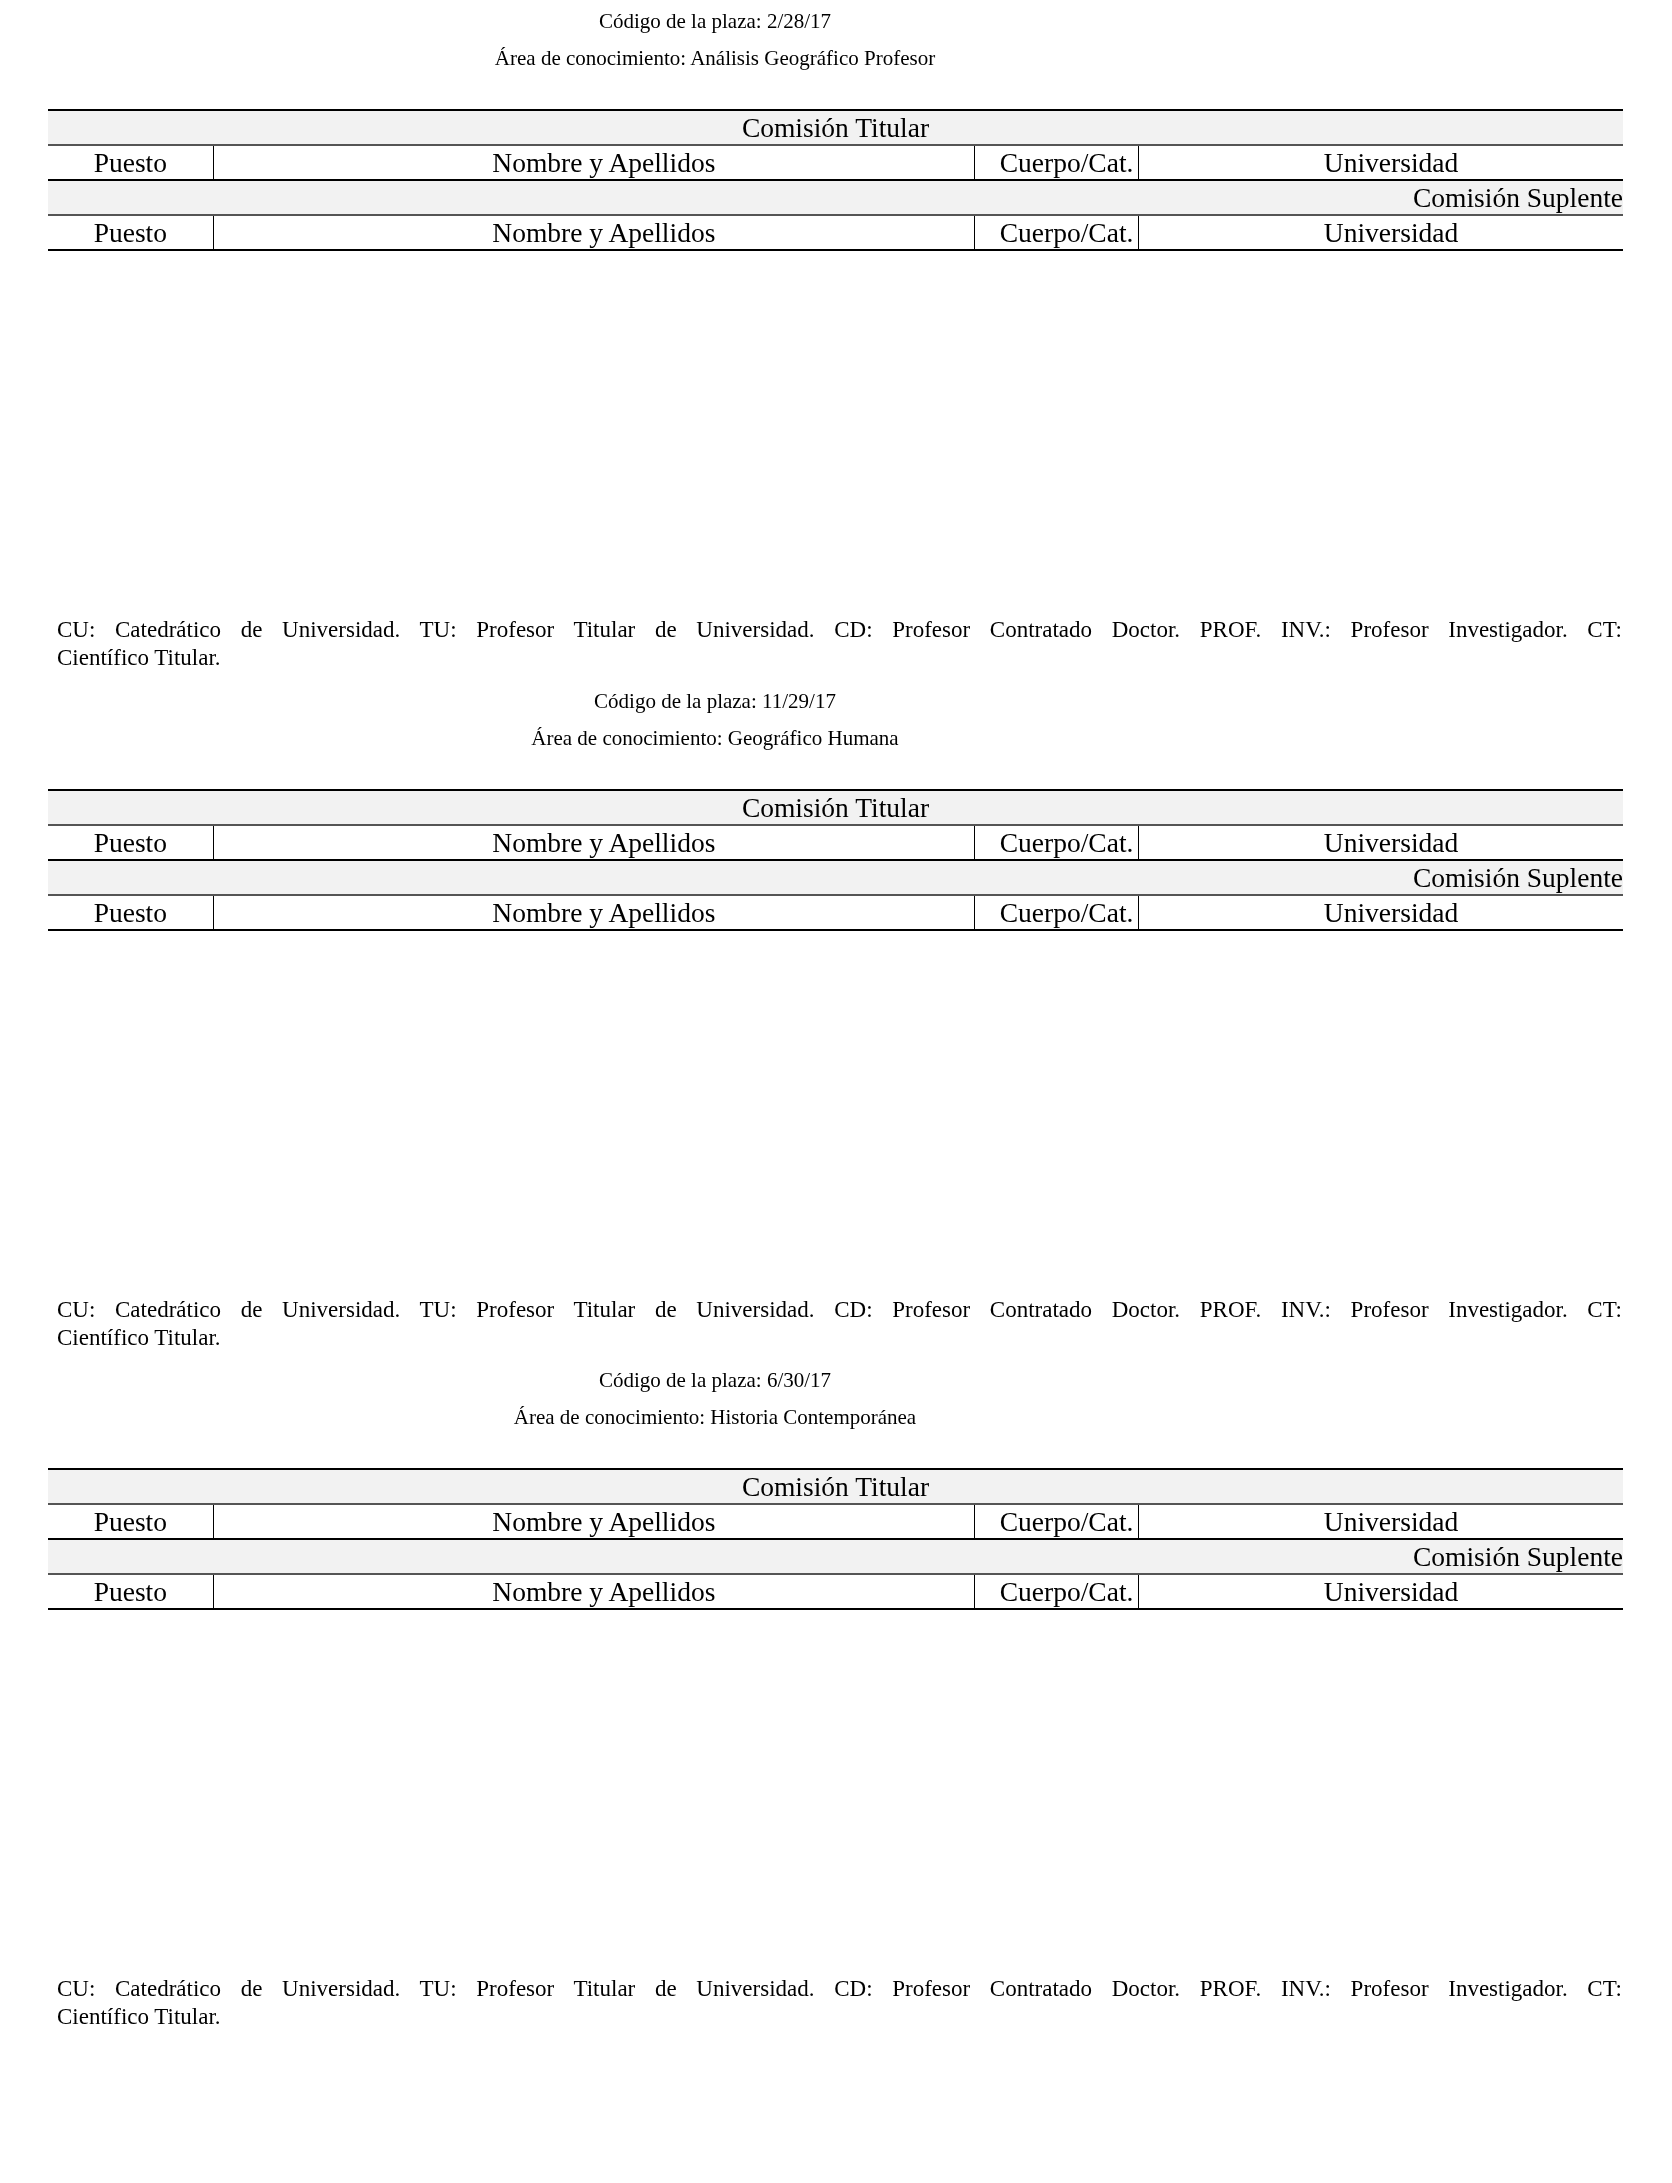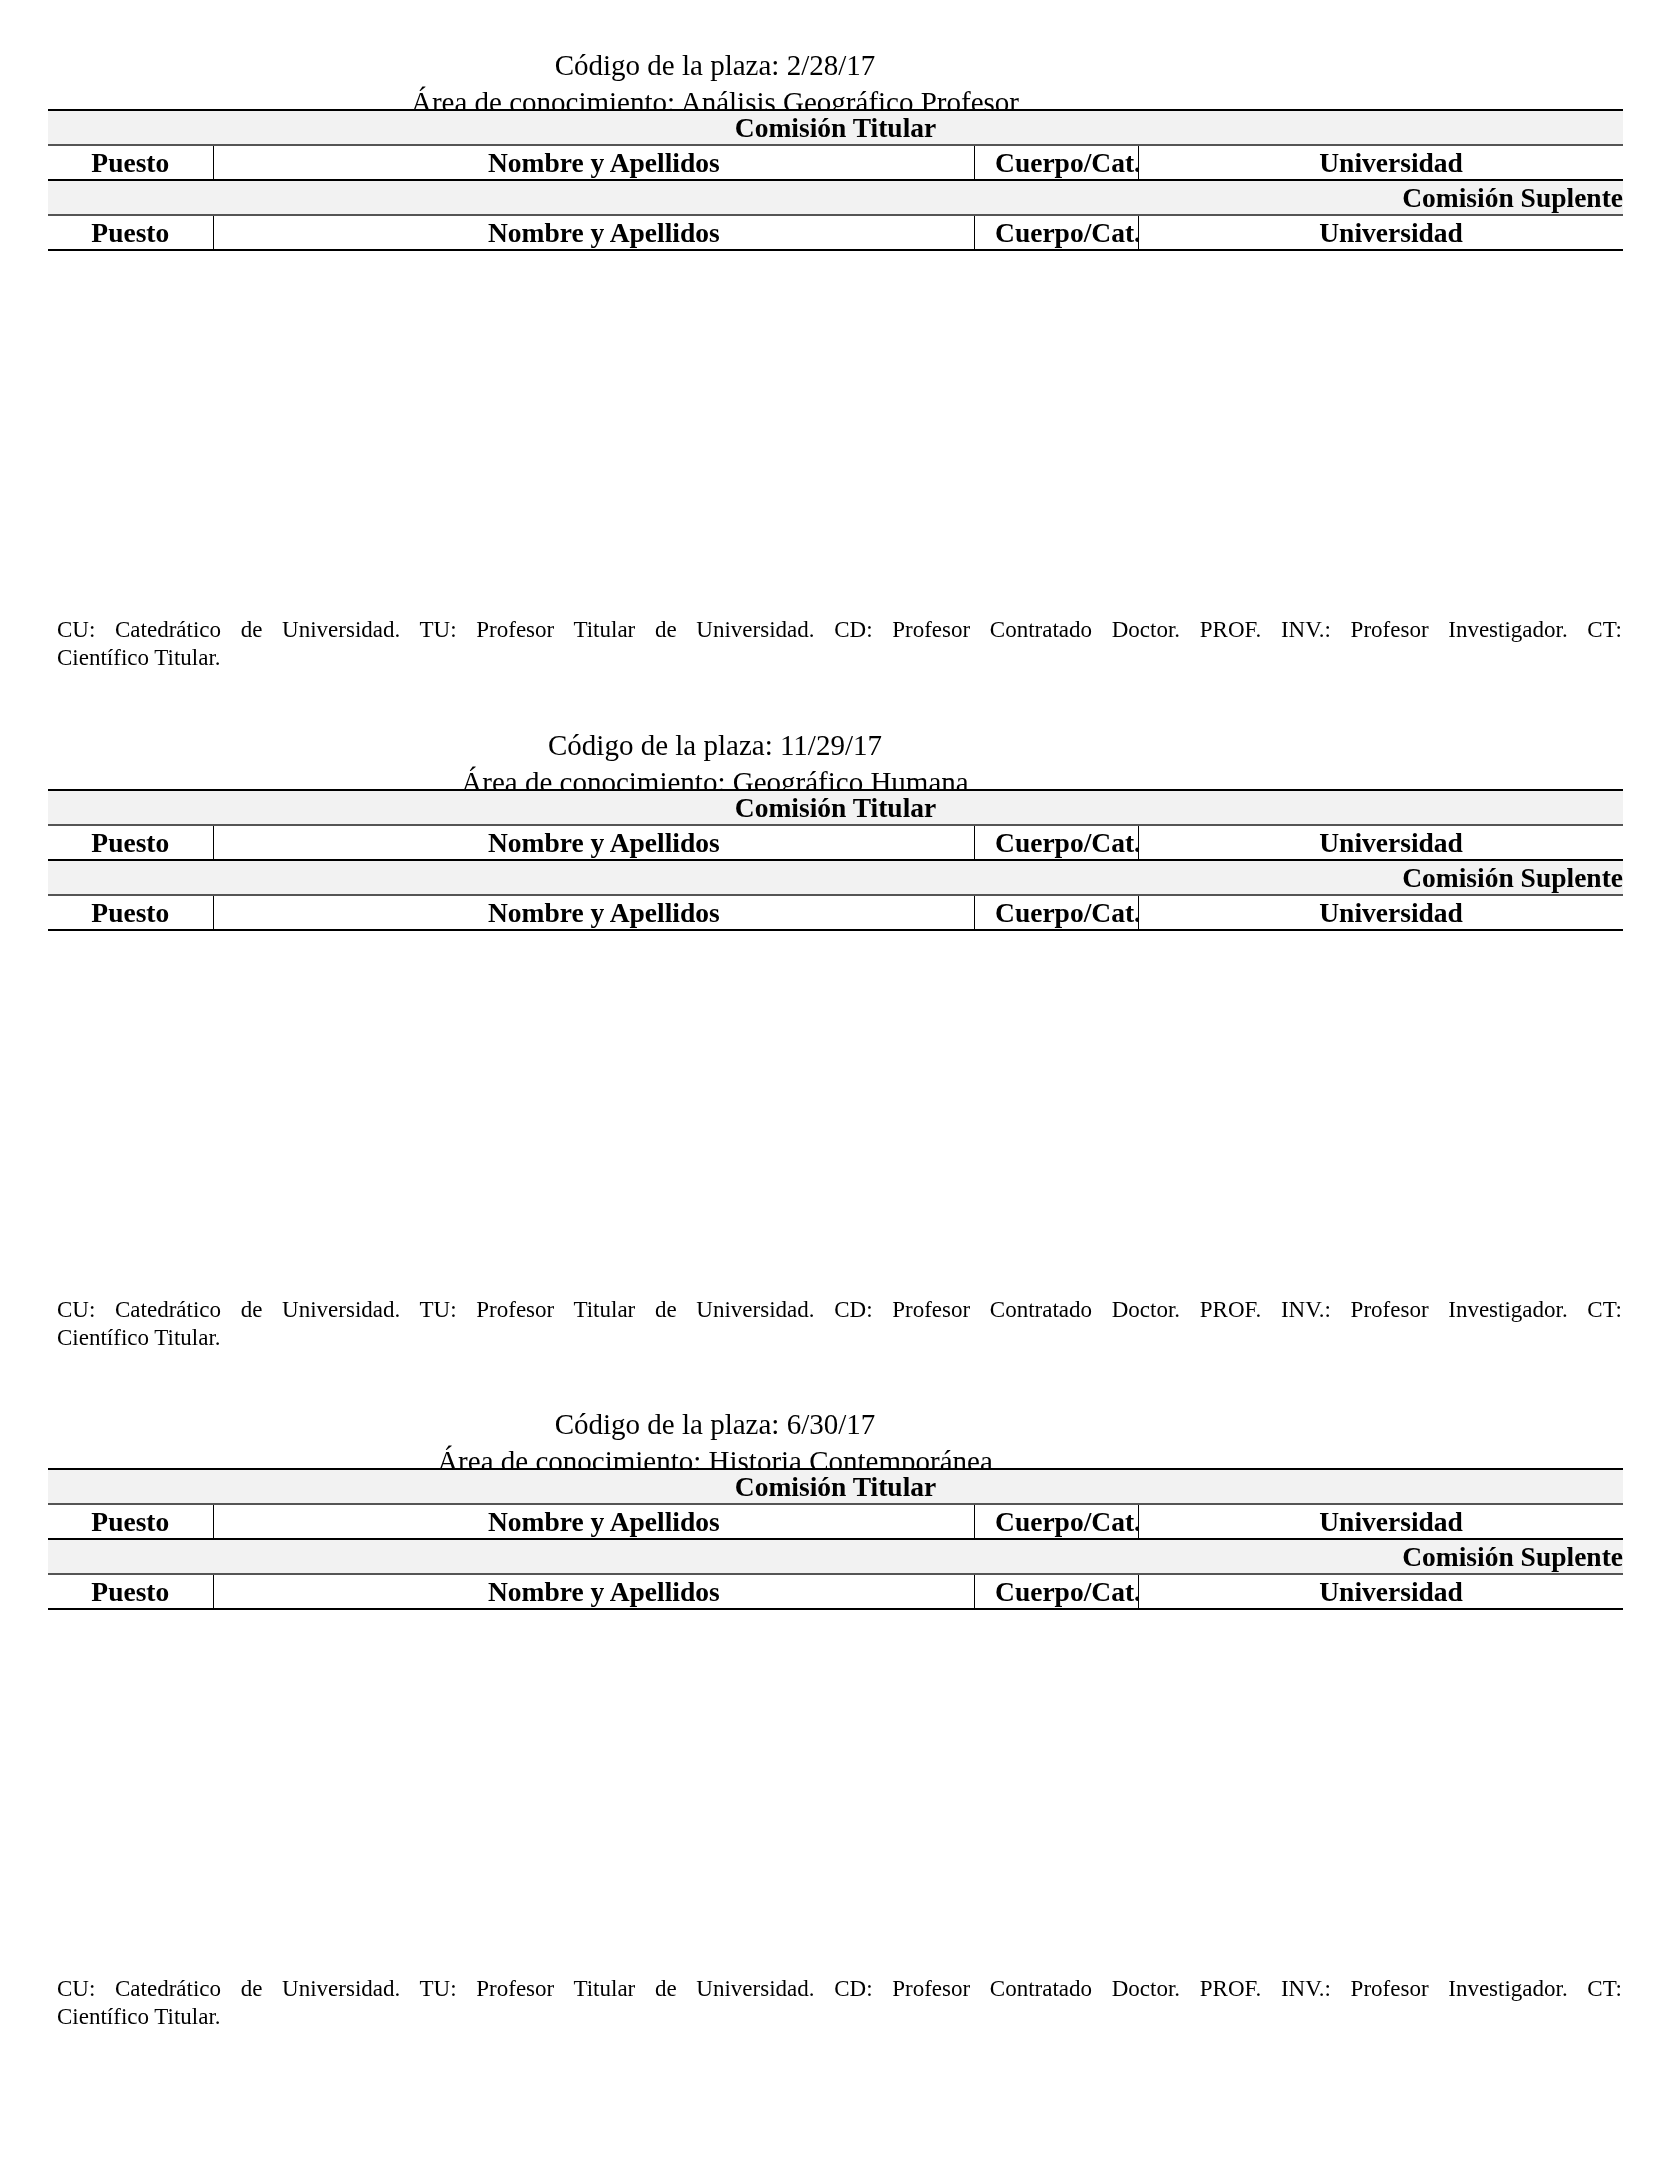--- a/index.html
+++ b/index.html
@@ -1,29 +1,29 @@
 <!DOCTYPE html>
 <html style="font-size:12.6px"><head>
 <meta charset="utf-8">
 <style>
   html, body { margin: 0; padding: 0; background: #ffffff; }
   body { width: 1672px; height: 2183px; position: relative; overflow: hidden;
          font-family: "Liberation Serif", "DejaVu Serif", serif; color: #000; }
   .section { position: absolute; left: 0; width: 1672px; }
   .heading { position: absolute; left: 0; width: 1430px; text-align: center;
-             font-size: 29px; line-height: 38px; margin-top: 44px; }
+             font-size: 21px; line-height: 38px; }
   .heading.code { top: 1.6px; }
   .heading.area { top: 39px; }
   table.comision { position: absolute; top: 109px; left: 48px; width: 1575px;
                    border-collapse: collapse; table-layout: fixed; font-size: 27.5px; }
   table.comision col.c-puesto { width: 165px; }
   table.comision col.c-nombre { width: 761px; }
   table.comision col.c-cuerpo { width: 164px; }
   table.comision col.c-univ { width: 484px; }
-  table.comision td, table.comision th { padding: 0; font-weight: bold; white-space: nowrap; overflow: hidden; }
+  table.comision td, table.comision th { padding: 0; font-weight: normal; white-space: nowrap; overflow: hidden; }
   tr.band td { background: #f2f2f2; height: 33px; text-align: center; line-height: 33px; }
   tr.band.first td { border-top: 2.4px solid #000; border-bottom: 2.4px solid #555; }
   tr.band.second td { border-top: 2.4px solid #555; border-bottom: 2.4px solid #555; text-align: right; }
   tr.colhead th { height: 33px; line-height: 33px; text-align: center; border-bottom: 2.4px solid #000; }
   tr.colhead th + th, tr.row td + td { border-left: 1.6px solid #000; padding-left: 20px; }
   .footnote { position: absolute; top: 616px; left: 57px; width: 1565px; font-size: 23px;
               line-height: 28px; text-align: justify; text-align-last: left; }
 </style>
 </head>
 <body>

